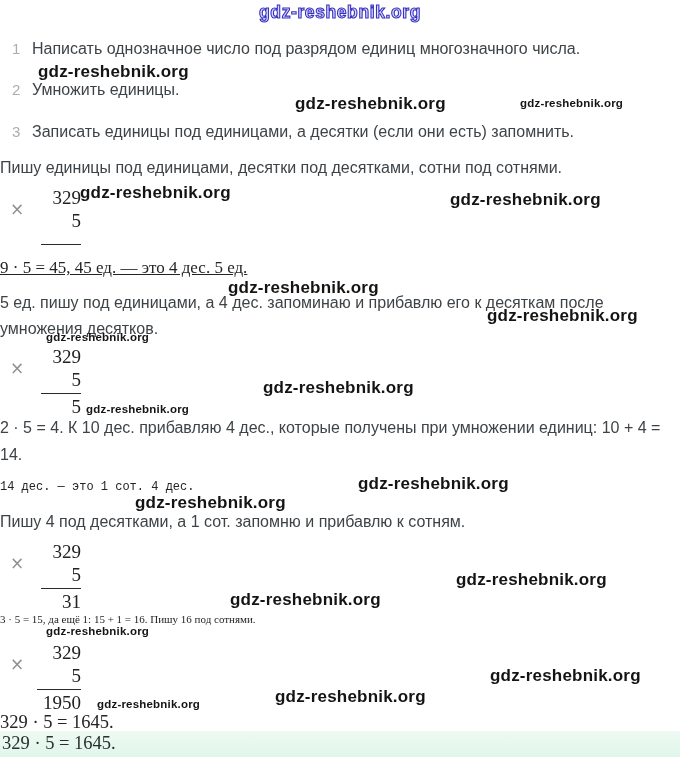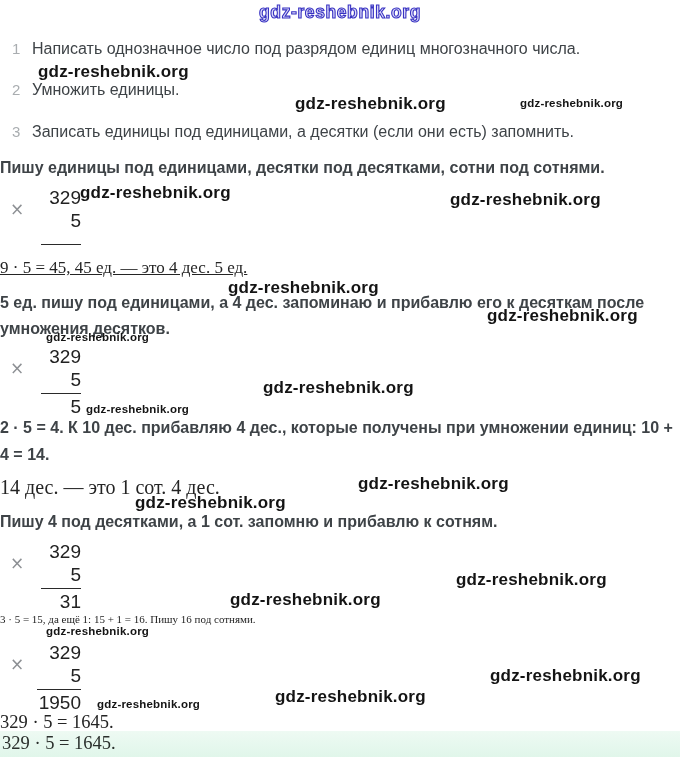--- a/index.html
+++ b/index.html
@@ -20,34 +20,34 @@
     color:#dcdaf8;-webkit-text-stroke:1.1px #3832c2;
     letter-spacing:0.6px;font-weight:700;
   }
   
   .step{position:absolute;left:0;width:670px;font-size:16px;line-height:21px;}
   .step .num{
     position:absolute;left:12px;top:0;color:#a9adb0;font-size:15px;
   }
   .step .txt{display:block;margin-left:32px;color:#3e4347;}
   
-  .para{position:absolute;left:0;font-size:16px;line-height:26px;color:#3e4347;font-weight:bold;}
+  .para{position:absolute;left:0;font-size:16px;line-height:26px;color:#3e4347;}
   .mathline{
     position:absolute;left:0;font-family:"Liberation Serif","DejaVu Serif",serif;
     font-size:18.5px;color:#242424;line-height:24px;
   }
   
   .mult{position:absolute;}
   .mult .times{
     position:absolute;left:0;color:#8d9094;font-size:17px;
     font-family:"DejaVu Sans",sans-serif;
   }
   .mult .col{
     position:absolute;text-align:right;
-    font-family:Liberation Sans, sans-serif;
+    font-family:Liberation Serif, serif;
     font-size:19px;color:#222;line-height:23px;
   }
   .mult .rule{border-top:1.7px solid #2a2a2a;height:0;margin:2px 0 1px 0;}
   .mult .rule.gap{margin-top:12px;}
   
   .hl-row{
     position:absolute;left:0;top:731px;width:680px;height:26px;
     background:linear-gradient(180deg,#eefaf3 0%,#e0f6ea 100%);
   }
   .hl-row .mathtext{
@@ -93,21 +93,21 @@
   <div class="col" style="left:41px;top:0;width:40px;">
     <div>329</div>
     <div>5</div>
     <div class="rule"></div>
     <div>5</div>
   </div>
 </div>
 
 <div class="para" style="top:414px;width:676px;font-size:16px;line-height:27px;">2 · 5 = 4. К 10 дес. прибавляю 4 дес., которые получены при умножении единиц: 10 + 4 = 14.</div>
 
-<div class="mathline" style="top:475px;font-size:20px;">14 дес. — это 1 сот. 4 дес.</div>
+<div class="mathline" style="top:475px;font-size:12px;font-family:Liberation Mono, monospace;">14 дес. — это 1 сот. 4 дес.</div>
 
 <div class="para" style="top:509px;width:670px;">Пишу 4 под десятками, а 1 сот. запомню и прибавлю к сотням.</div>
 
 <div class="mult" style="left:0;top:540px;">
   <span class="times" style="top:13px;left:10px;">×</span>
   <div class="col" style="left:41px;top:0;width:40px;">
     <div>329</div>
     <div>5</div>
     <div class="rule"></div>
     <div>31</div>

